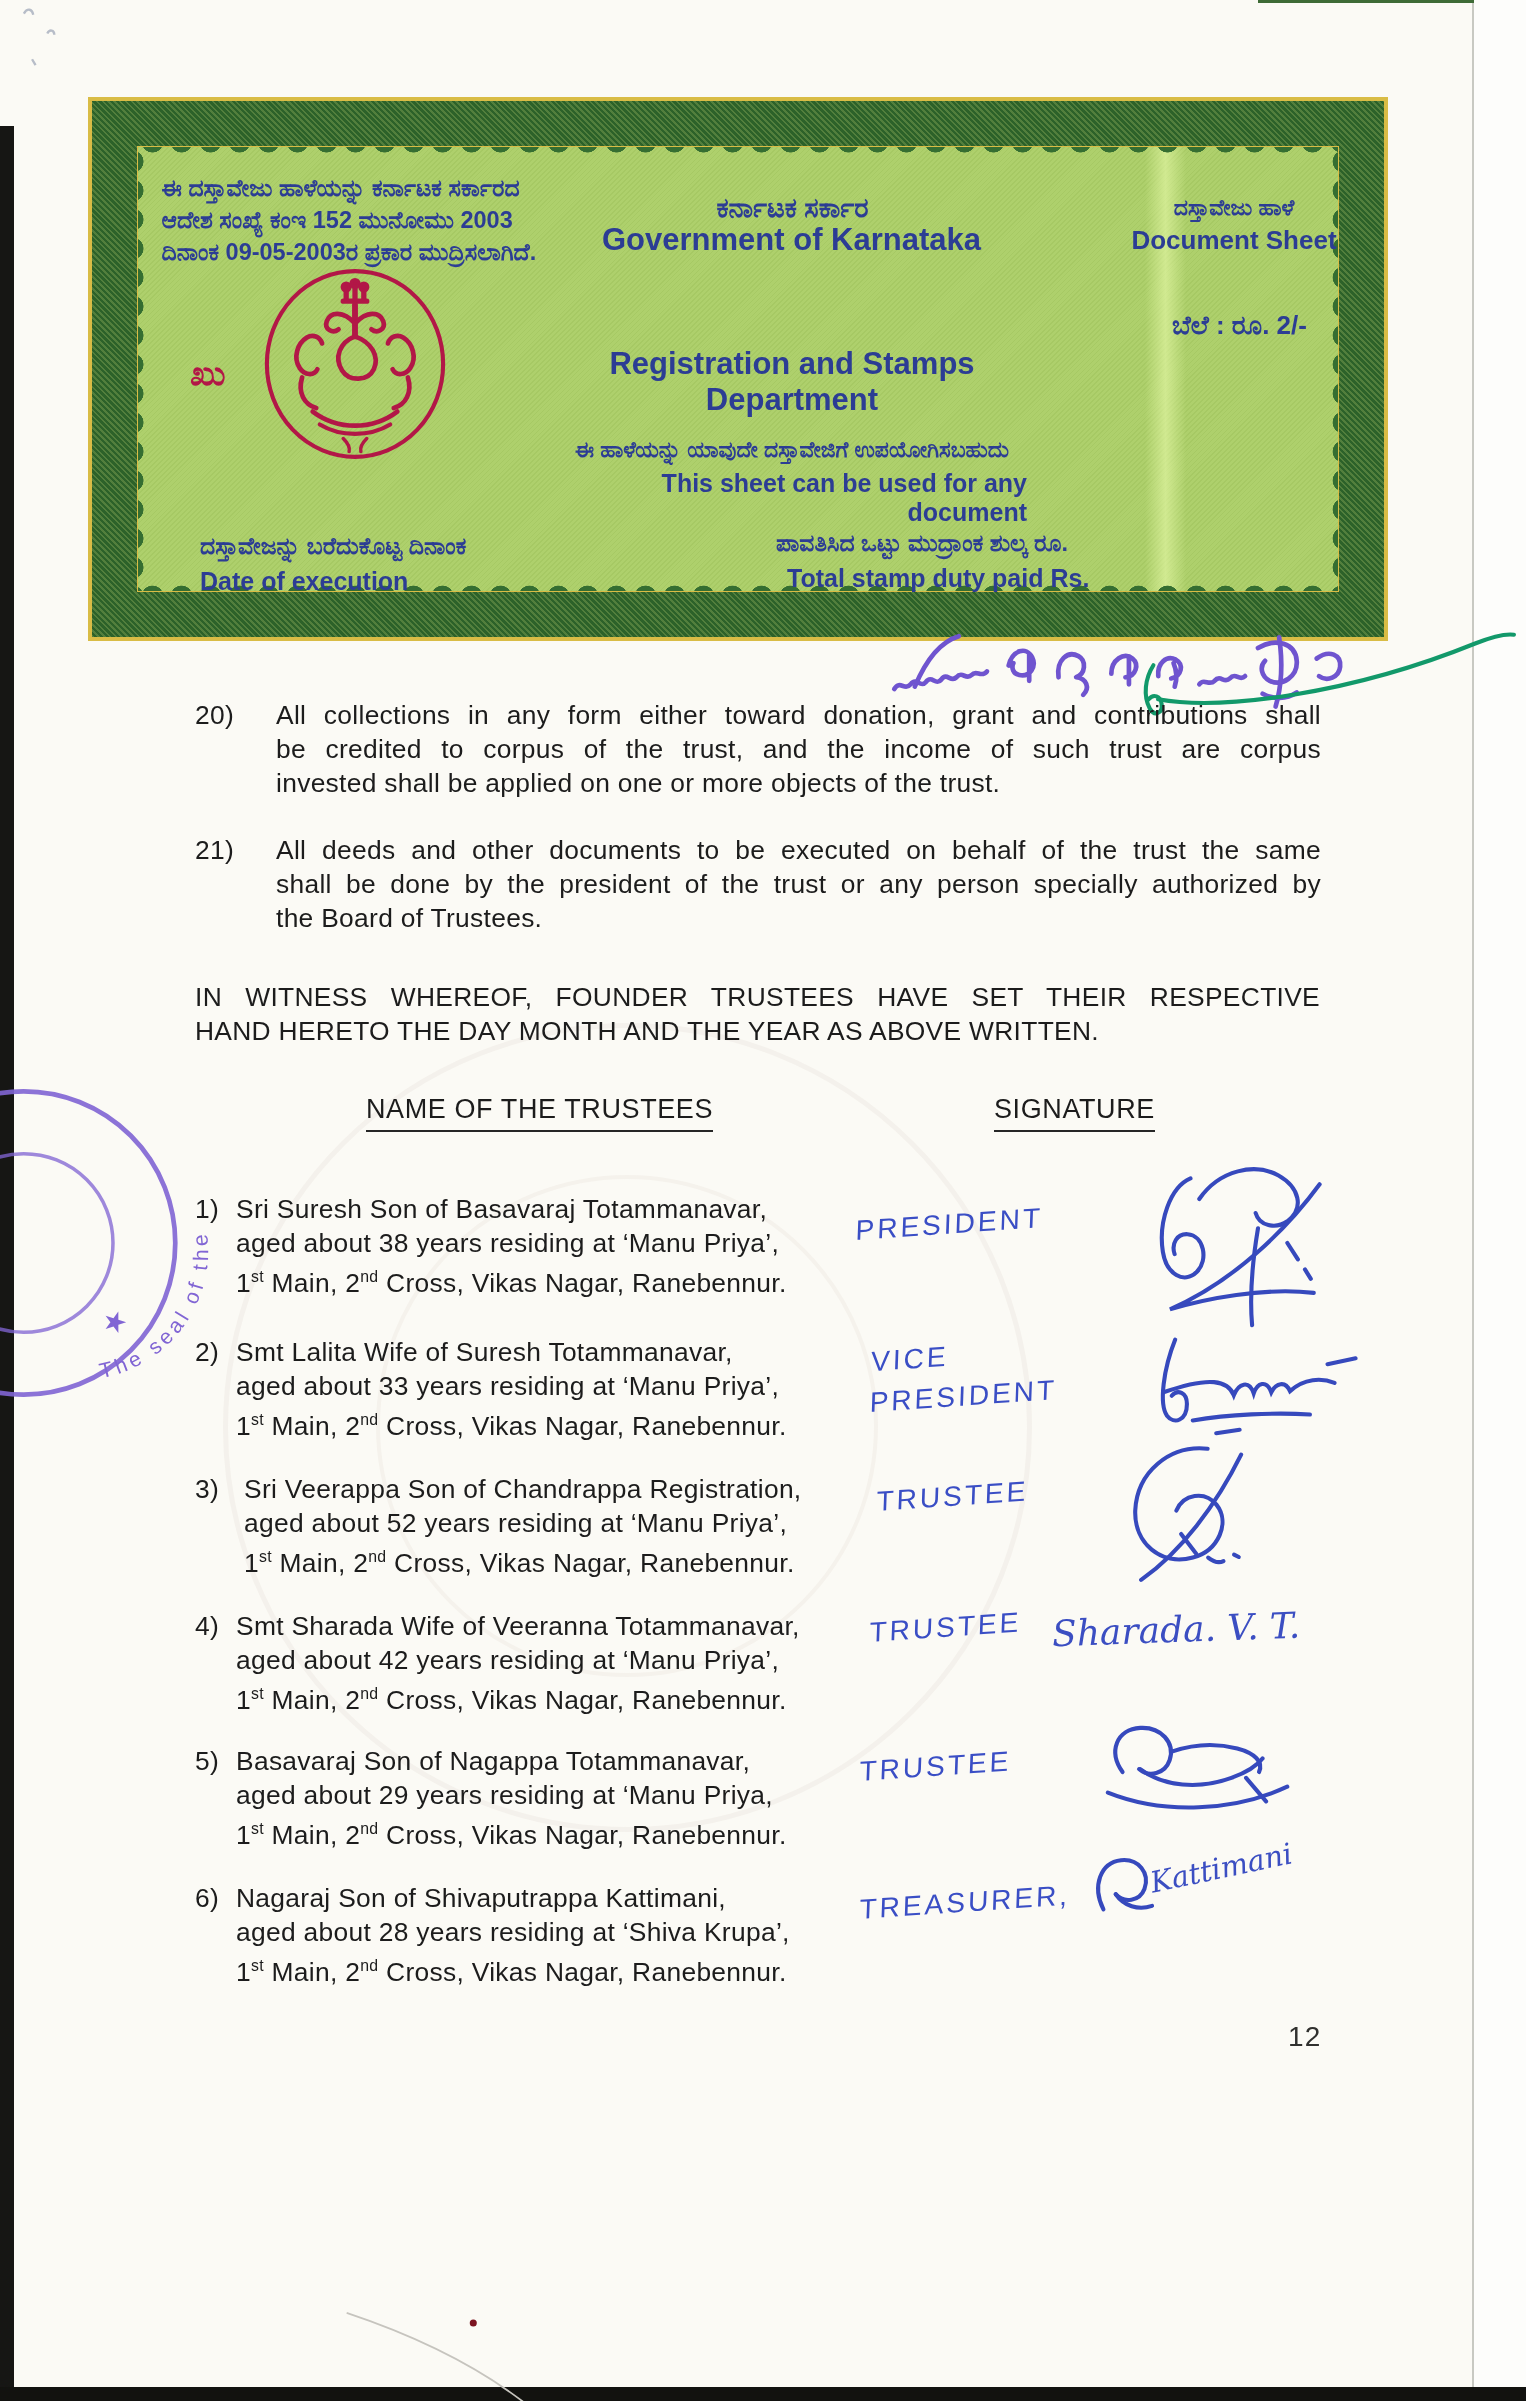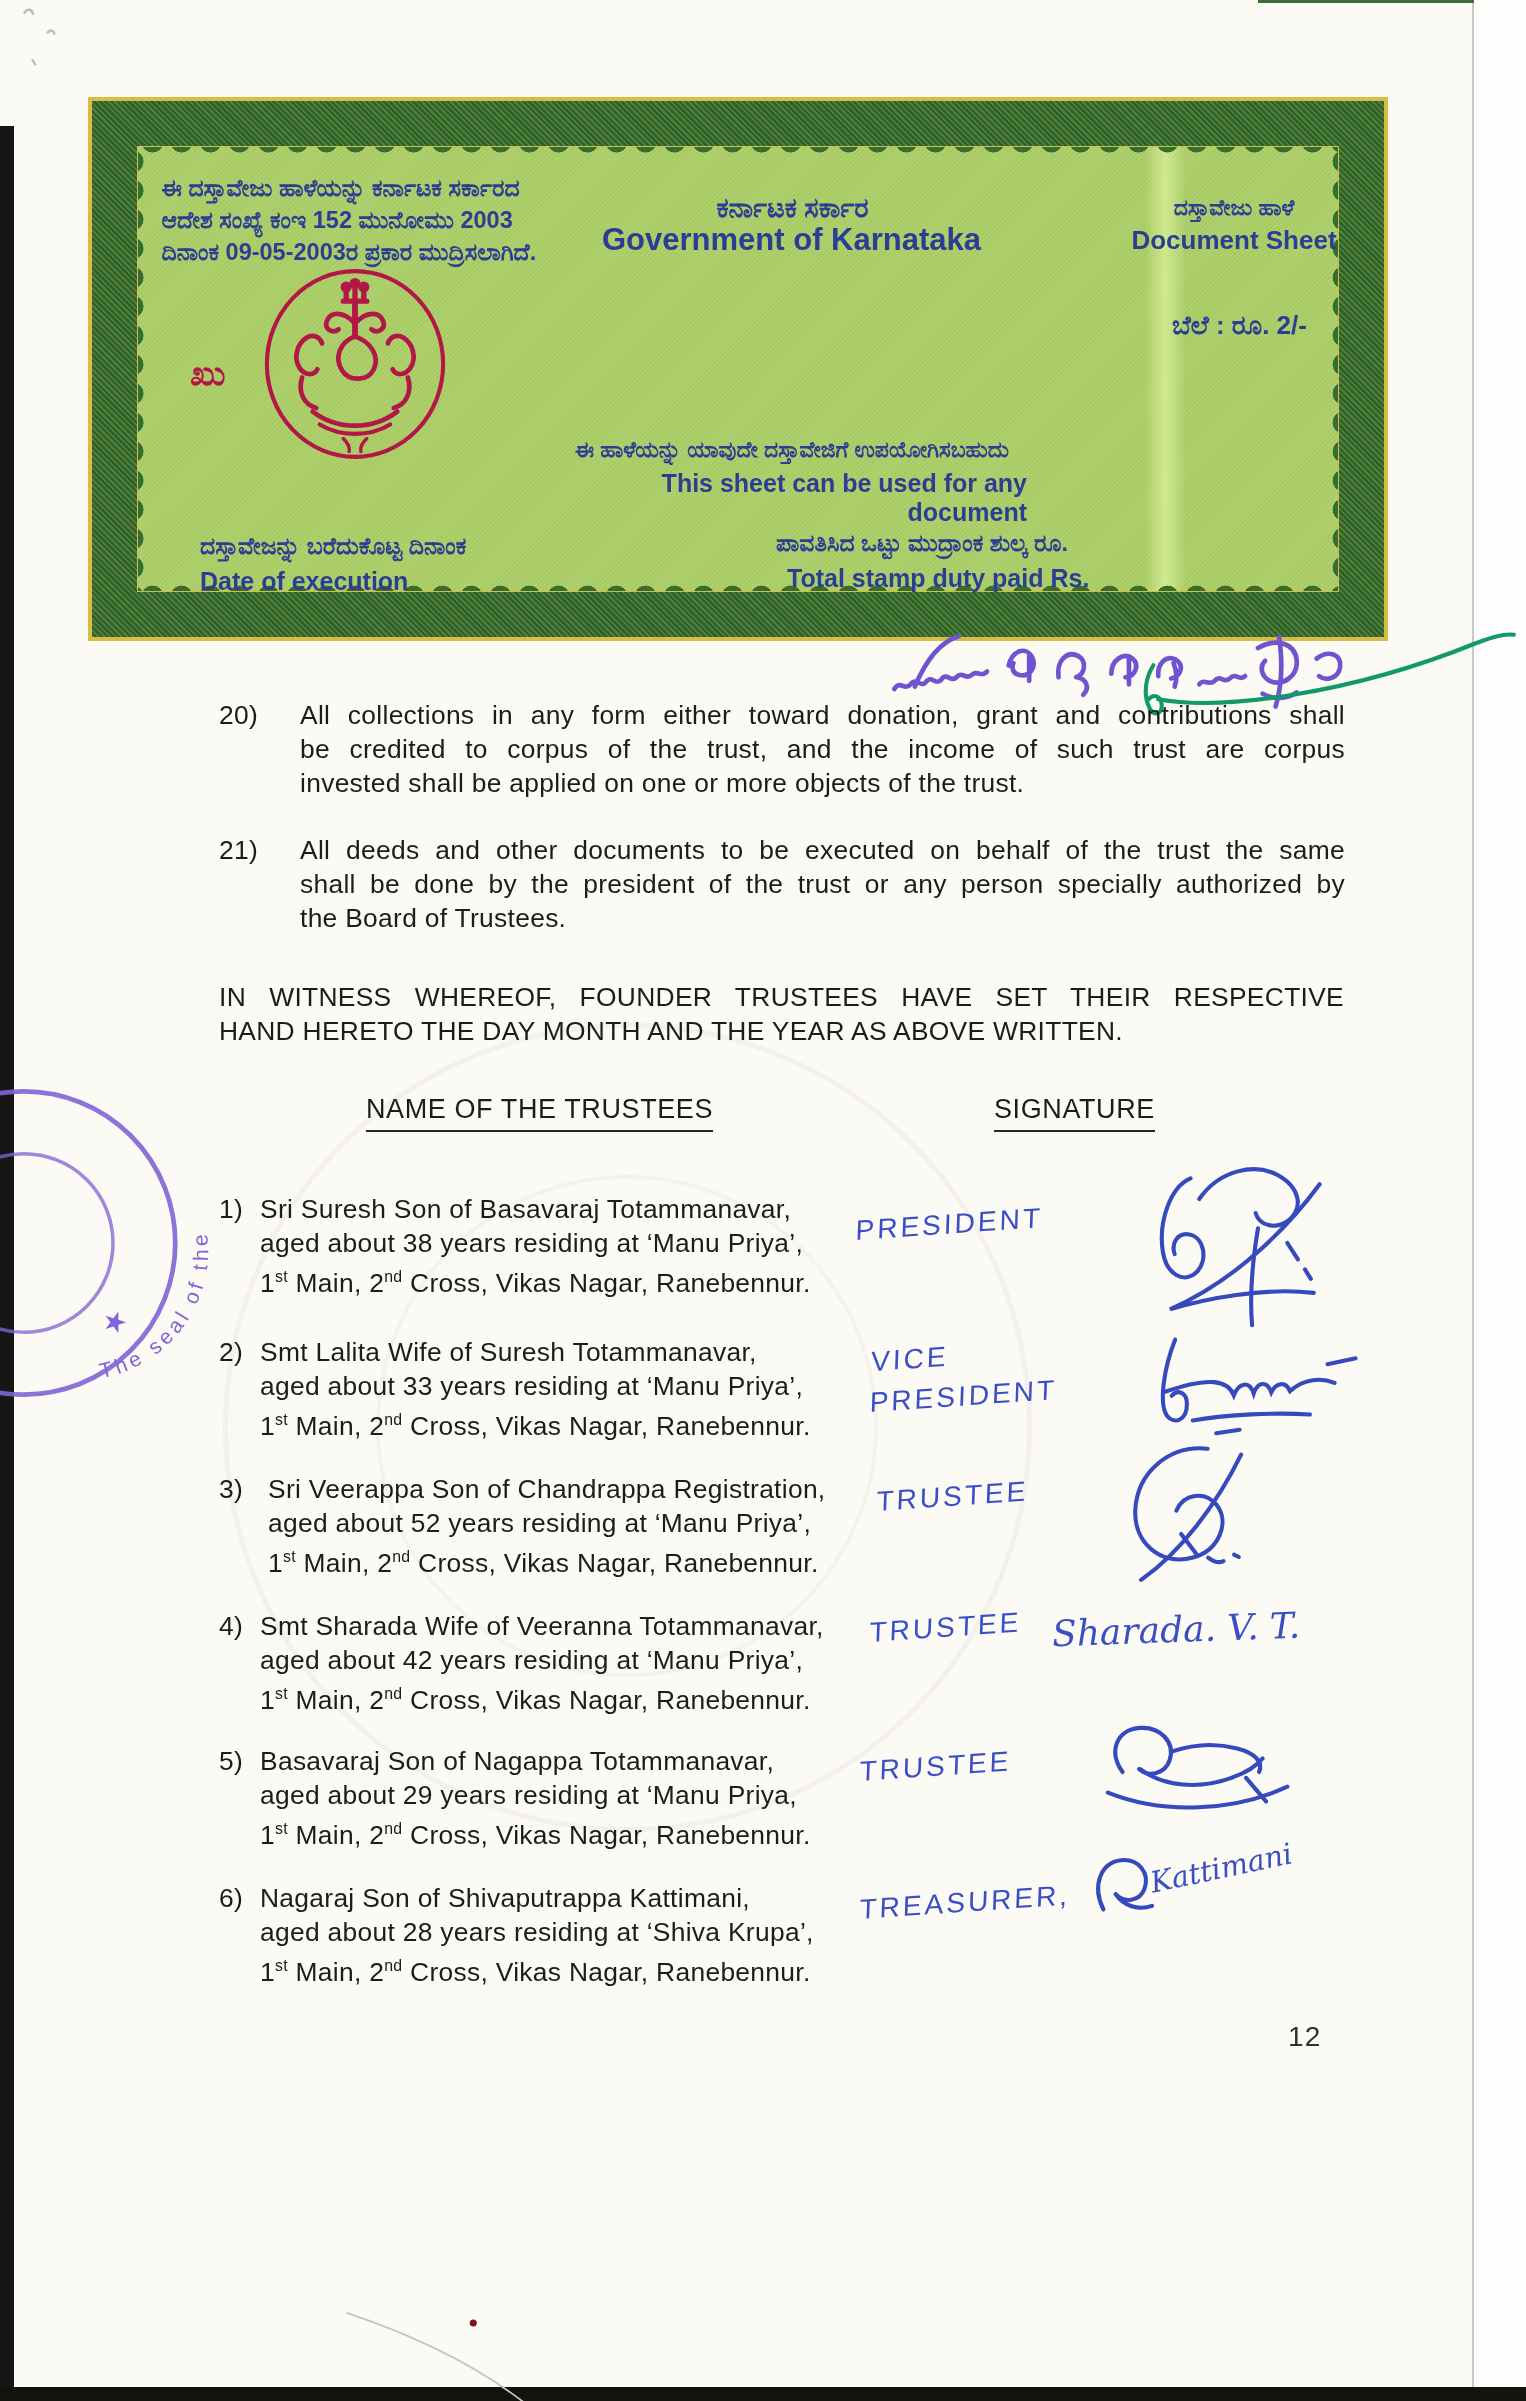--- a/index.html
+++ b/index.html
@@ -47,21 +47,21 @@
   .duty-en{left:649px;top:417px;font-size:25px;}
   .emblem-wrap{left:123px;top:120px;width:188px;height:194px;}
   .emblem-char{left:52px;top:207px;font-size:34px;color:#b21747;font-weight:bold;}
 
   
   .ink-note{left:882px;top:628px;width:488px;height:88px;}
   .sr-hint{position:absolute;width:0.6px;height:0.6px;overflow:hidden;clip-path:inset(50%);white-space:nowrap;}
   .green-curve{left:1117px;top:611px;width:411px;height:112px;}
 
   
-  .body-text{color:#1c1c1c;font-size:26.4px;line-height:34px;letter-spacing:0.3px;margin-left:24px;}
+  .body-text{color:#1c1c1c;font-size:26.4px;line-height:34px;letter-spacing:0.3px;}
   .clause-num{width:53px;}
   .jline{width:1045px;text-align:justify;text-align-last:justify;}
   .jline-last{width:1045px;text-align:left;}
   .wline{width:1125px;text-align:justify;text-align-last:justify;}
   .wline-last{width:1125px;text-align:left;}
   .col-head{font-size:27px;color:#1c1c1c;border-bottom:2.9px solid #262626;padding-bottom:4.7px;letter-spacing:0.6px;}
   sup{font-size:60%;}
 
   .t-num{width:47px;}
   .t-lines{width:694px;}
@@ -102,20 +102,21 @@
         <div>ಆದೇಶ ಸಂಖ್ಯೆ ಕಂಇ 152 ಮುನೋಮು 2003</div>
         <div>ದಿನಾಂಕ 09-05-2003ರ ಪ್ರಕಾರ ಮುದ್ರಿಸಲಾಗಿದೆ.</div>
       </div>
 
       <div class="abs govt-kn kn">ಕರ್ನಾಟಕ ಸರ್ಕಾರ</div>
       <div class="abs govt-en stamp-en">Government of Karnataka</div>
 
       <div class="abs docsheet-kn kn">ದಸ್ತಾವೇಜು ಹಾಳೆ</div>
       <div class="abs docsheet-en stamp-en">Document Sheet</div>
 
+      <div class="abs dept-en stamp-en">Registration and Stamps Department</div>
 
       <div class="abs price-kn kn">ಬೆಲೆ : ರೂ. 2/-</div>
 
       <div class="abs usage-kn kn">ಈ ಹಾಳೆಯನ್ನು ಯಾವುದೇ ದಸ್ತಾವೇಜಿಗೆ ಉಪಯೋಗಿಸಬಹುದು</div>
       <div class="abs usage-en stamp-en">This sheet can be used for any document</div>
 
       <div class="abs date-kn kn">ದಸ್ತಾವೇಜನ್ನು ಬರೆದುಕೊಟ್ಟ ದಿನಾಂಕ</div>
       <div class="abs date-en stamp-en">Date of execution</div>
 
       <div class="abs duty-kn kn">ಪಾವತಿಸಿದ ಒಟ್ಟು ಮುದ್ರಾಂಕ ಶುಲ್ಕ ರೂ.</div>

